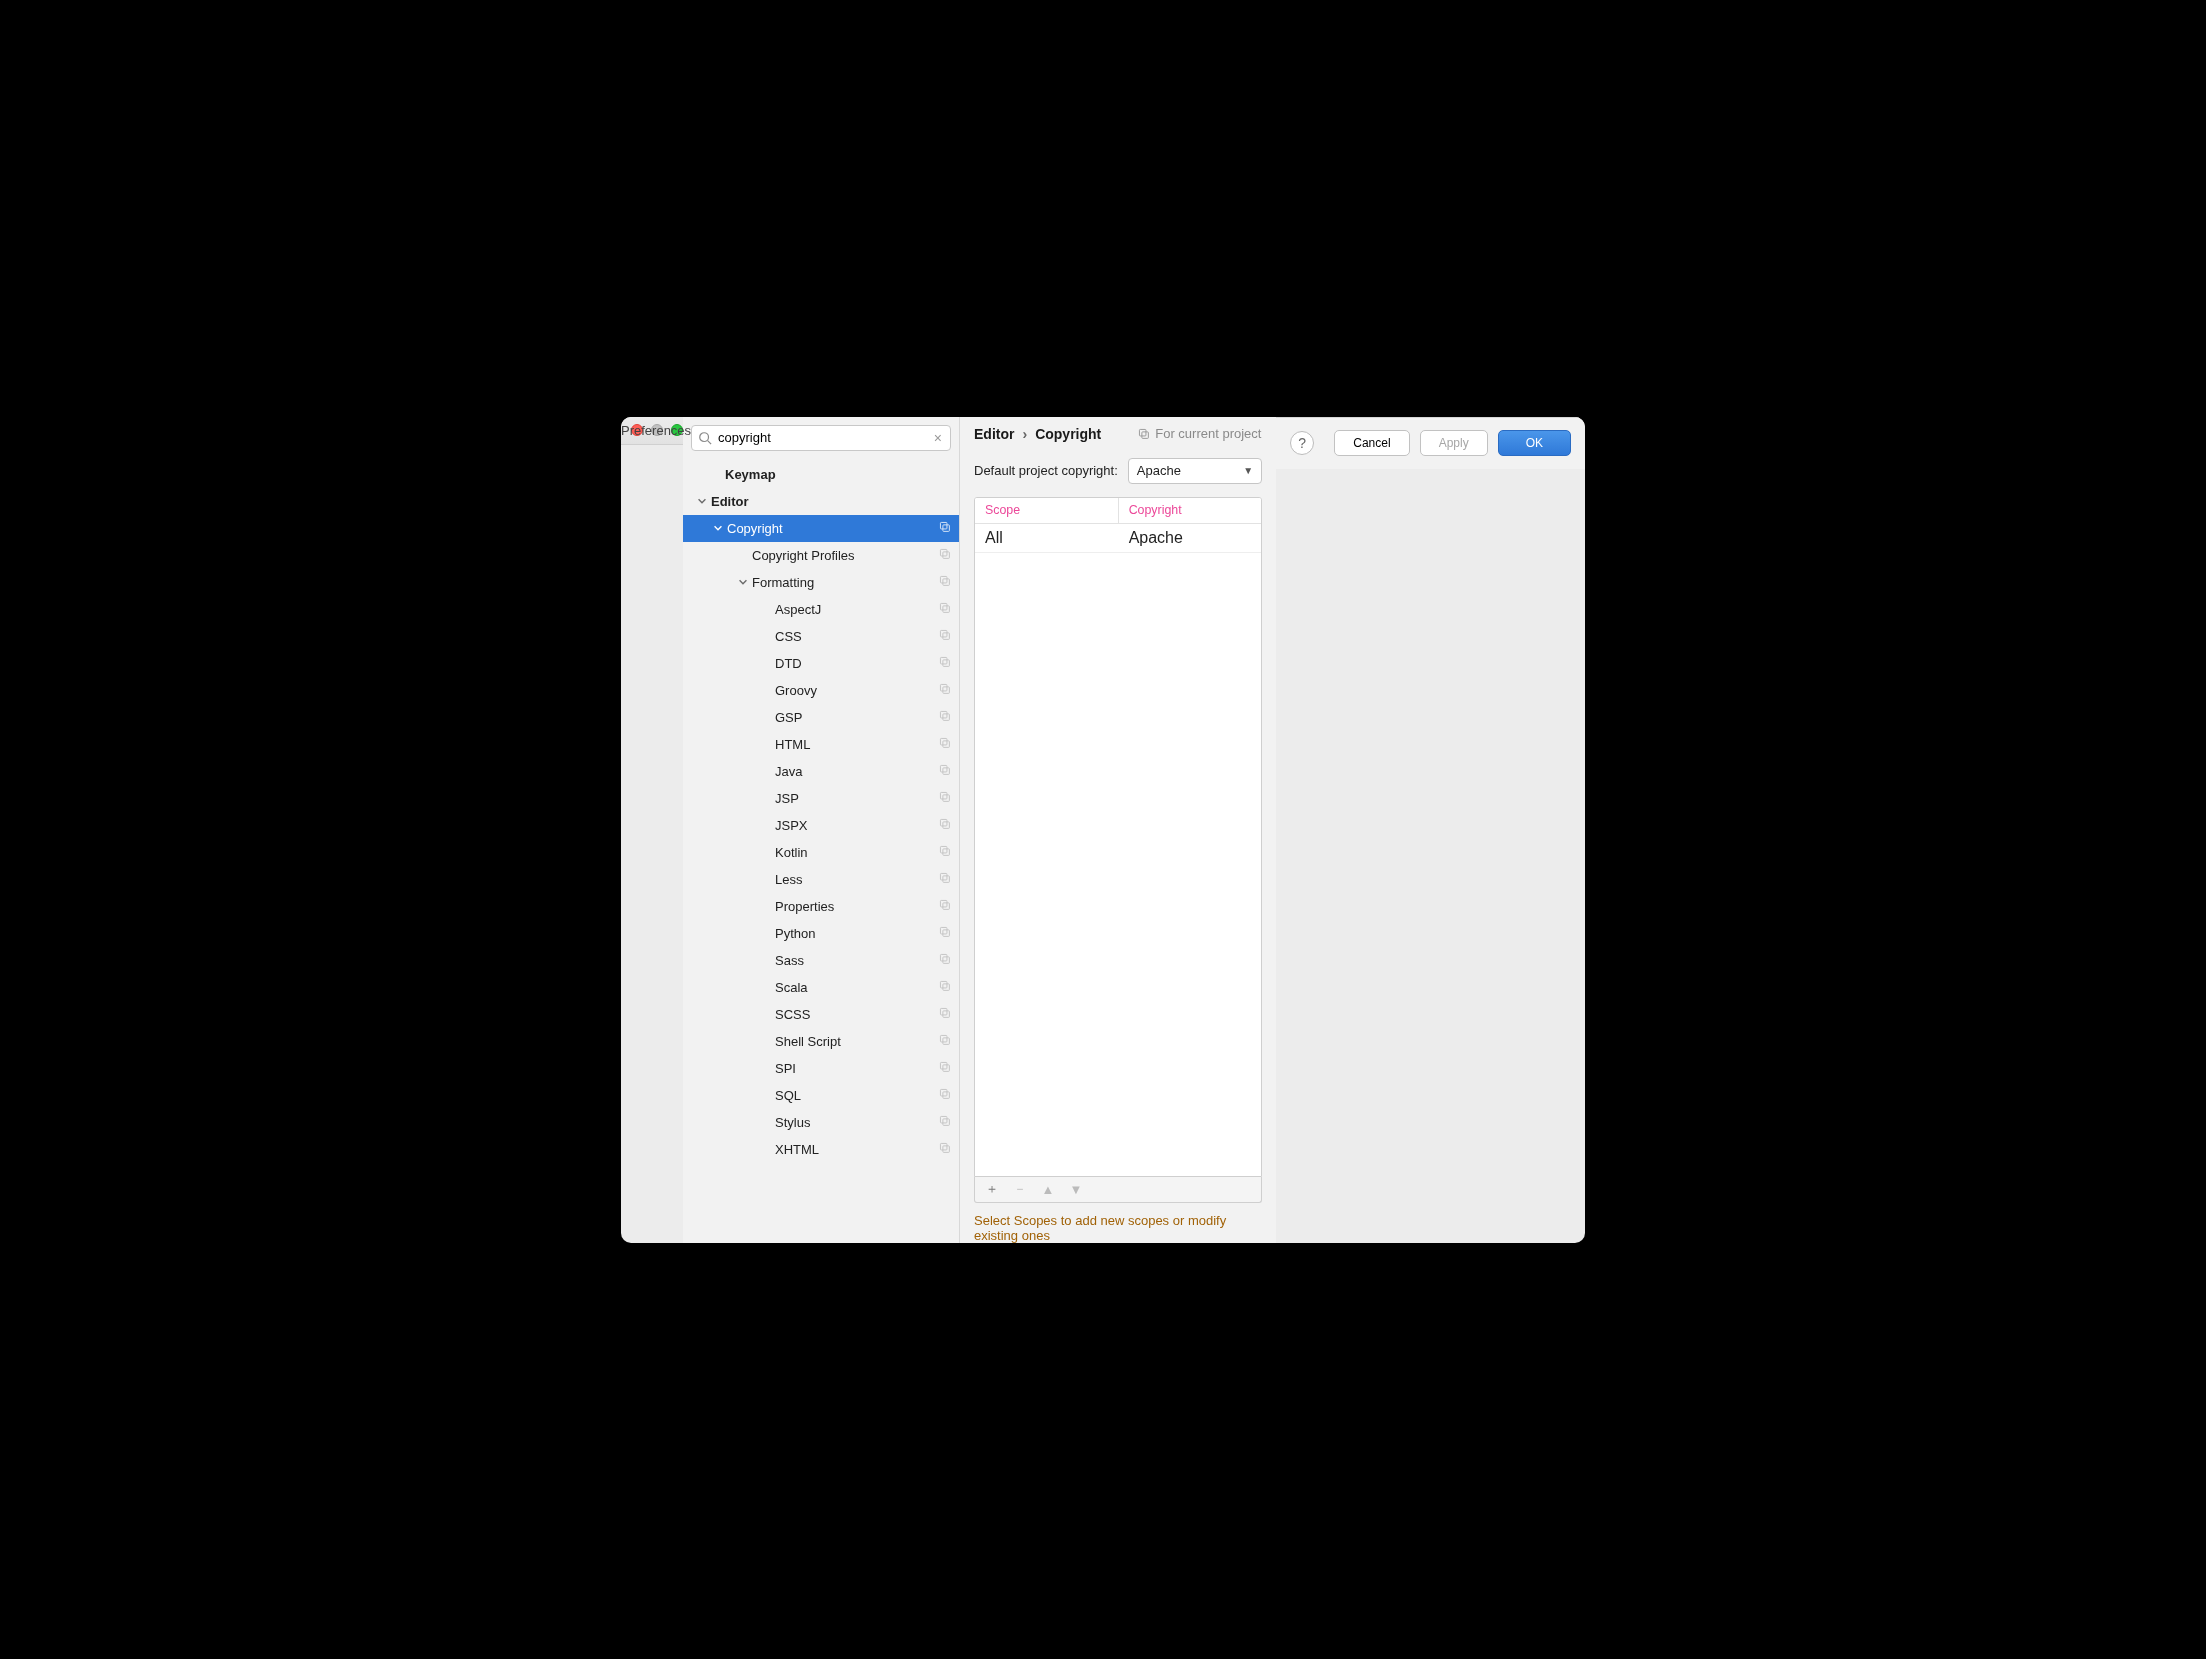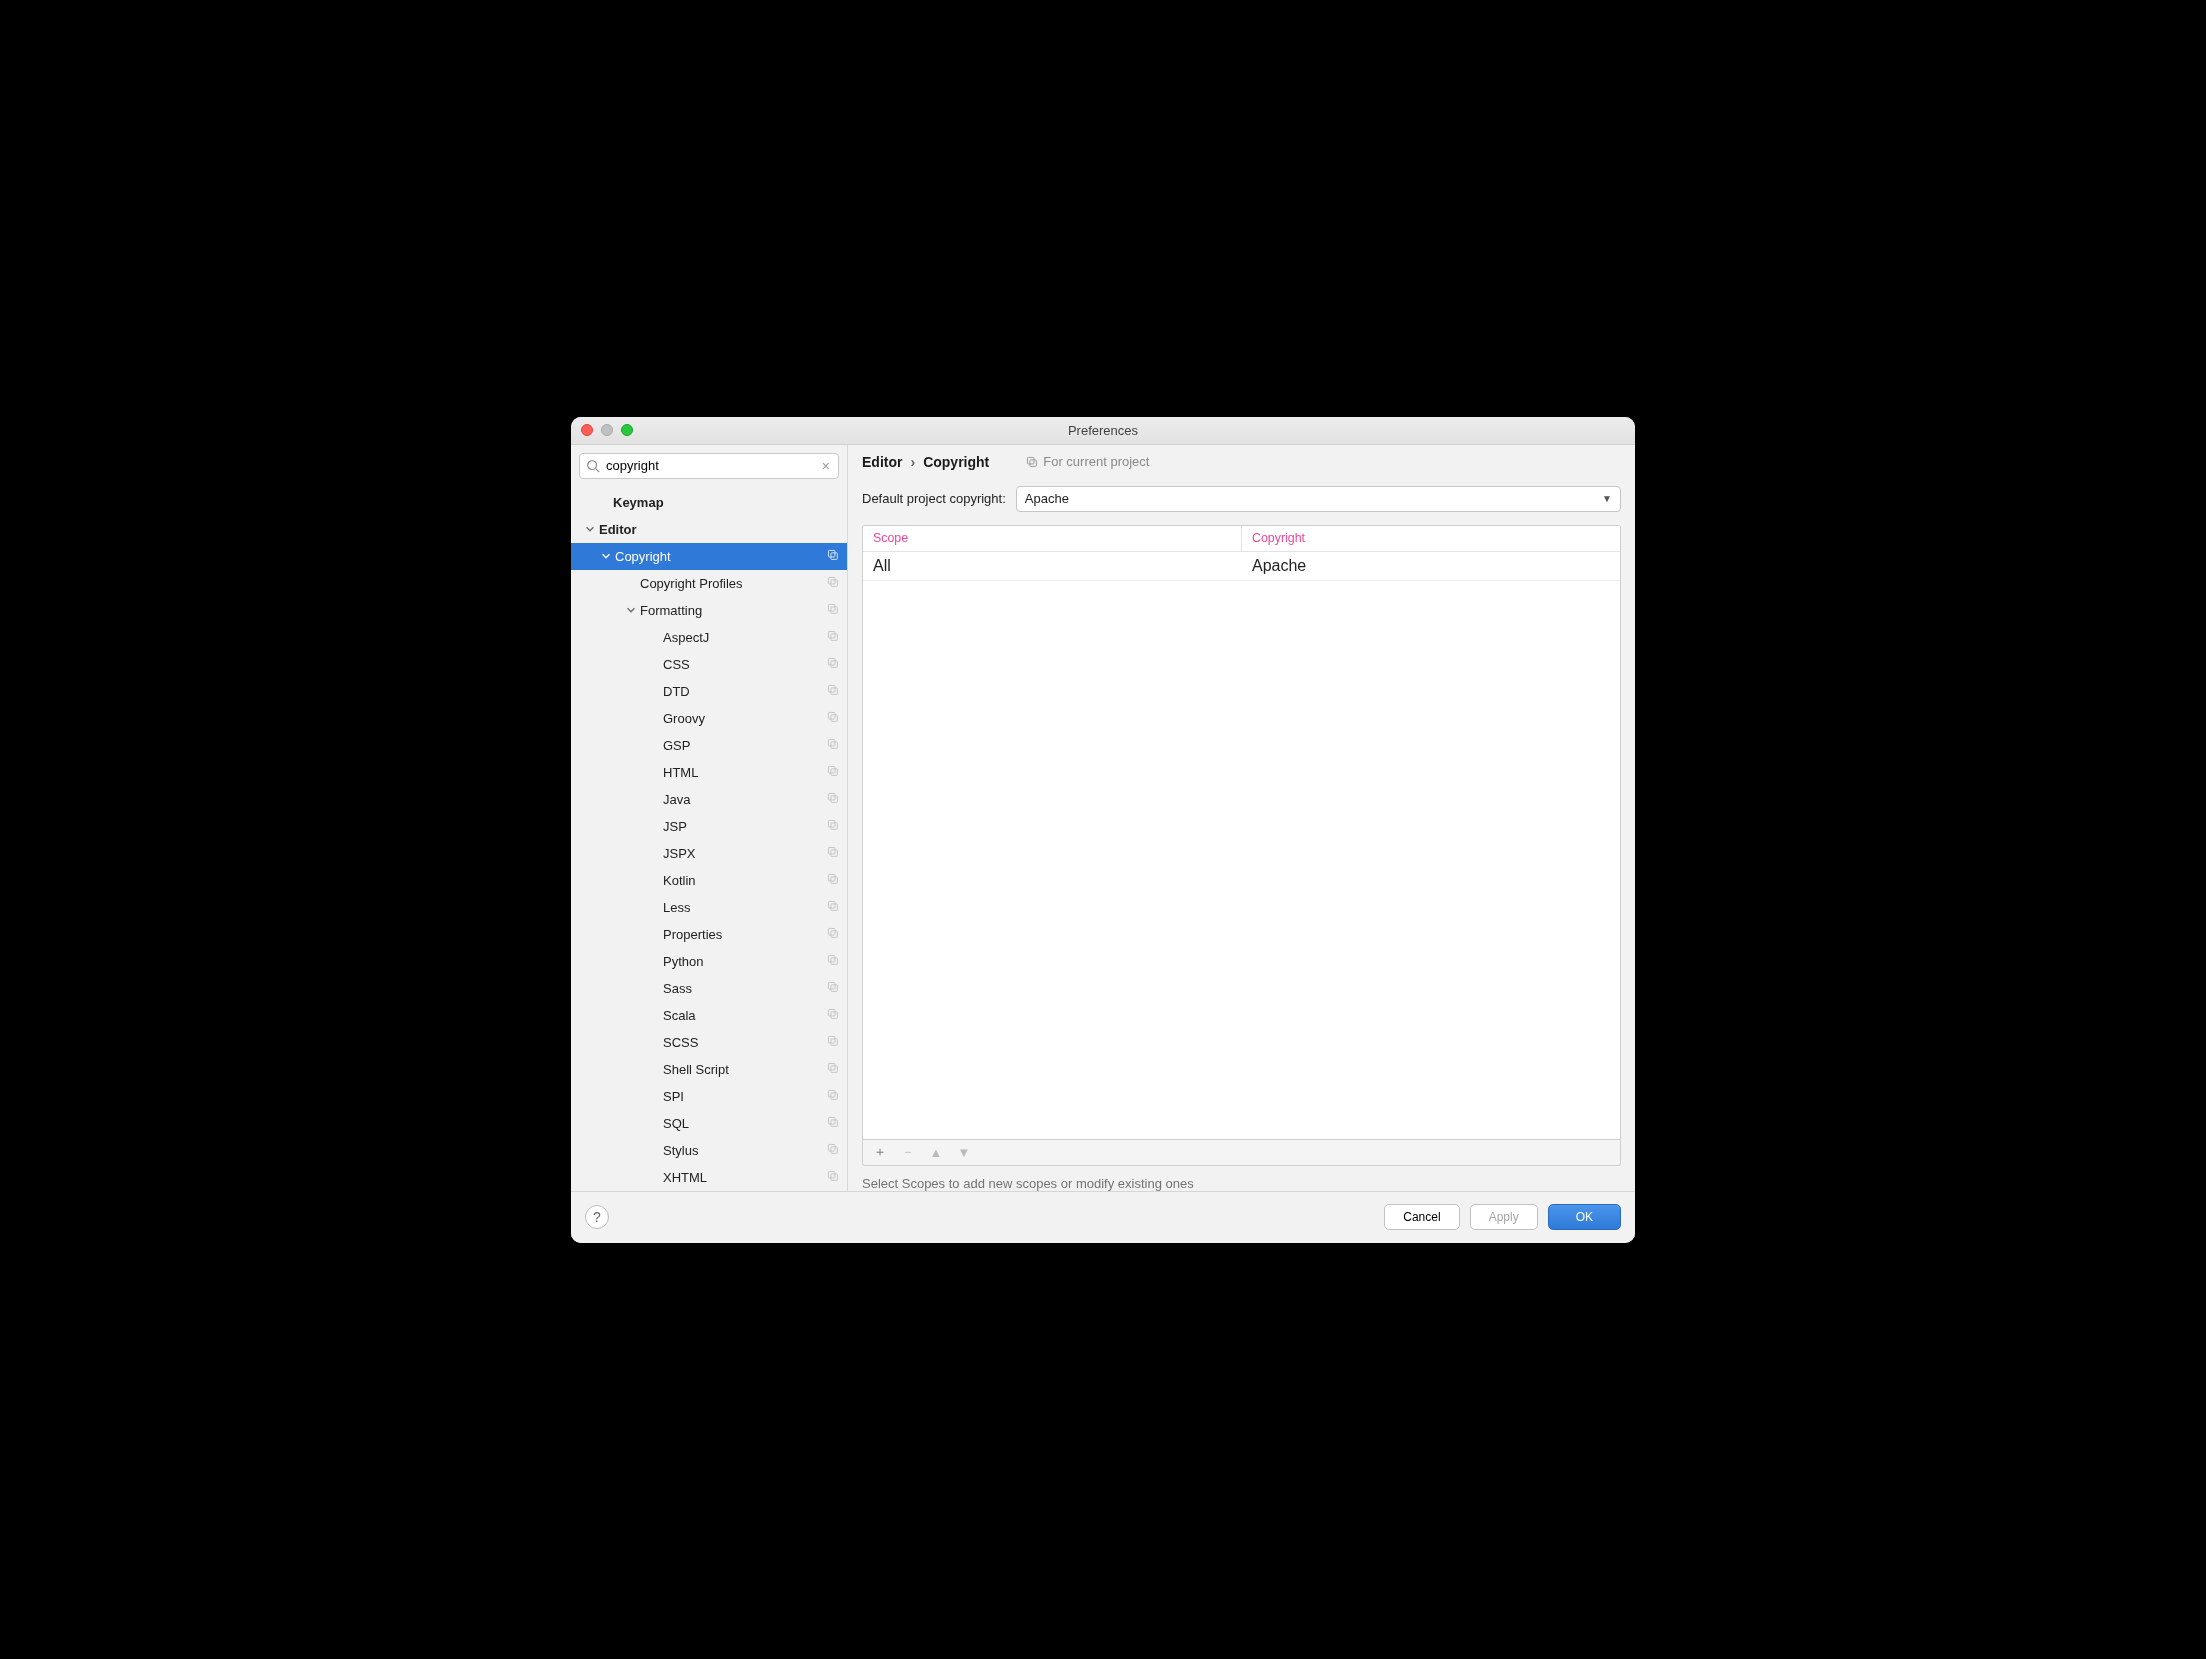--- a/index.html
+++ b/index.html
@@ -7,27 +7,27 @@
   body {
     background: #000;
     font-family: -apple-system, "Helvetica Neue", Arial, sans-serif;
     font-size: 13px;
     color: #222;
     display: flex;
     align-items: center;
     justify-content: center;
   }
   .window {
-    width: 1064px;
+    width: 964px;
     height: 826px;
     background: #ececec;
     border-radius: 10px;
     box-shadow: 0 20px 60px rgba(0,0,0,0.5);
     display: flex;
-    flex-direction: column;
+    flex-direction: row;
     overflow: hidden;
   }
   .titlebar {
     height: 28px;
     background: linear-gradient(#ececec,#e2e2e2);
     border-bottom: 1px solid #d0d0d0;
     display: flex;
     align-items: center;
     position: relative;
   }
@@ -135,21 +135,21 @@
   .td:first-child { border-right:1px solid transparent;}
   .toolbar {
     height:26px; display:flex; align-items:center; gap:14px;
     padding:0 10px; border:1px solid #cfcfcf; border-top:none;
     margin:0 14px; background:#f4f4f4;
     color:#777; border-radius:0 0 3px 3px;
   }
   .toolbar .tbtn { cursor:pointer; width:14px; text-align:center;}
   .toolbar .tbtn.disabled { color:#bbb; cursor:default;}
   .link-row { padding:10px 14px 0 14px; }
-  .link-row a { color:#737373; text-decoration:none; font-size:13px; cursor:pointer;}
+  .link-row a { color:#a16207; text-decoration:none; font-size:13px; cursor:pointer;}
   
   .footer {
     height:52px; border-top:1px solid #d6d6d6; background:#f2f2f2;
     display:flex; align-items:center; padding:0 14px; gap:10px;
   }
   .help {
     width:24px; height:24px; border-radius:50%; border:1px solid #bcbcbc;
     display:flex; align-items:center; justify-content:center; color:#666; font-size:14px;
     cursor:pointer; background:#fff;
   }

